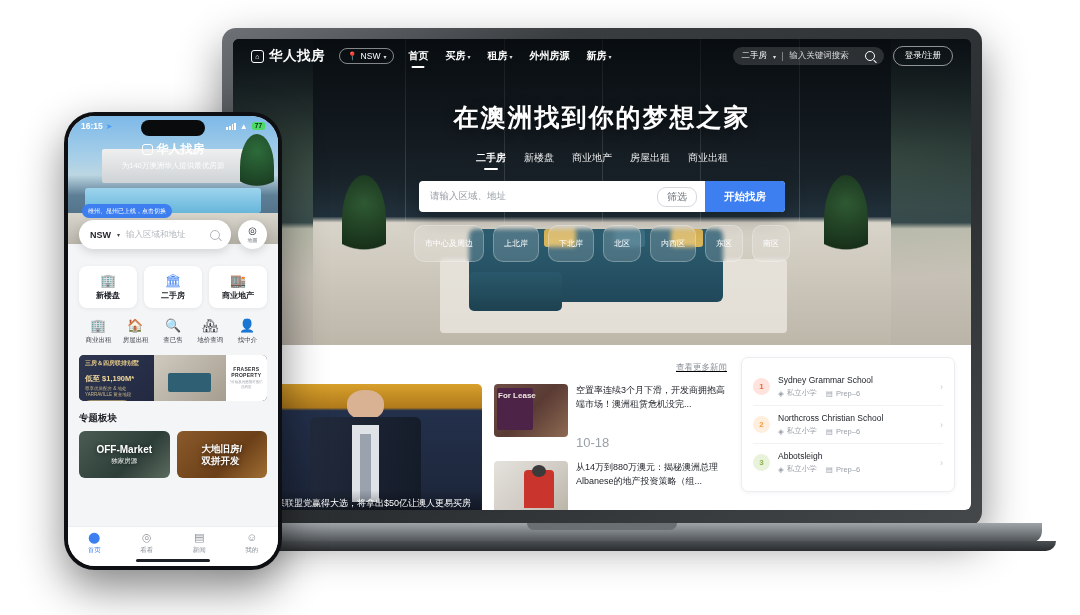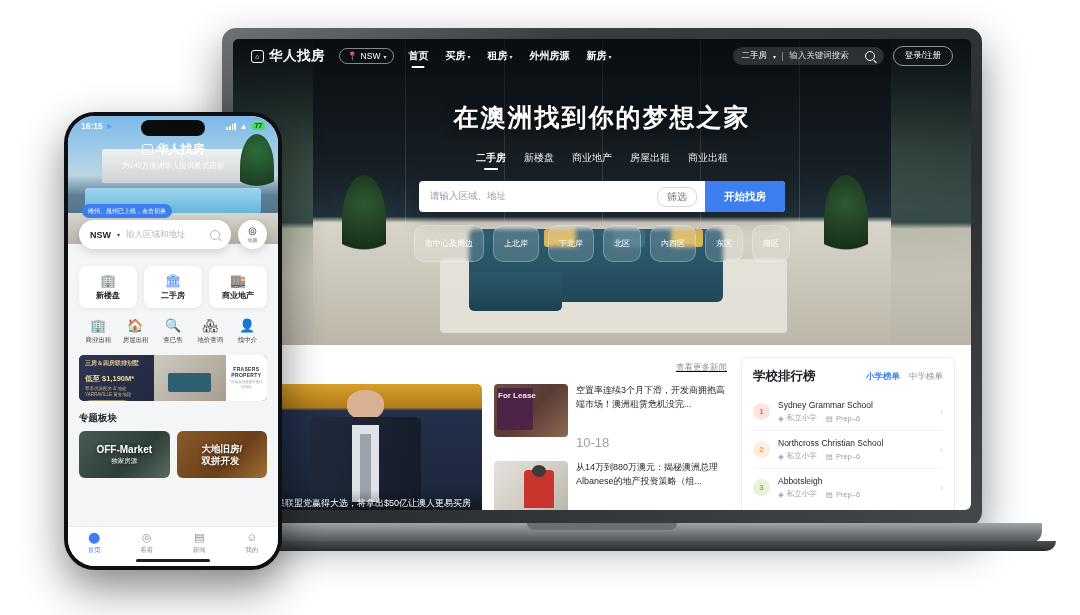--- a/index.html
+++ b/index.html
@@ -474,27 +474,20 @@
                 <div class="news-item-txt">
                   <div class="news-item-title">从14万到880万澳元：揭秘澳洲总理Albanese的地产投资策略（组...</div>
                   <div class="news-date">10-18</div>
                 </div>
               </div>
             </div>
           </div>
         </div>
 
         <div class="school-panel">
-          <div class="school-head">
-            <div class="school-title">学校排行榜</div>
-            <div class="school-tabs">
-              <div class="school-tab active">小学榜单</div>
-              <div class="school-tab">中学榜单</div>
-            </div>
-          </div>
 
           <div class="school-row">
             <div class="rank rank-1">1</div>
             <div class="school-info">
               <div class="school-name">Sydney Grammar School</div>
               <div class="school-meta">
                 <span>
                     <i>◈</i>
                     <em style="font-style:normal">私立小学</em>
                   </span>

